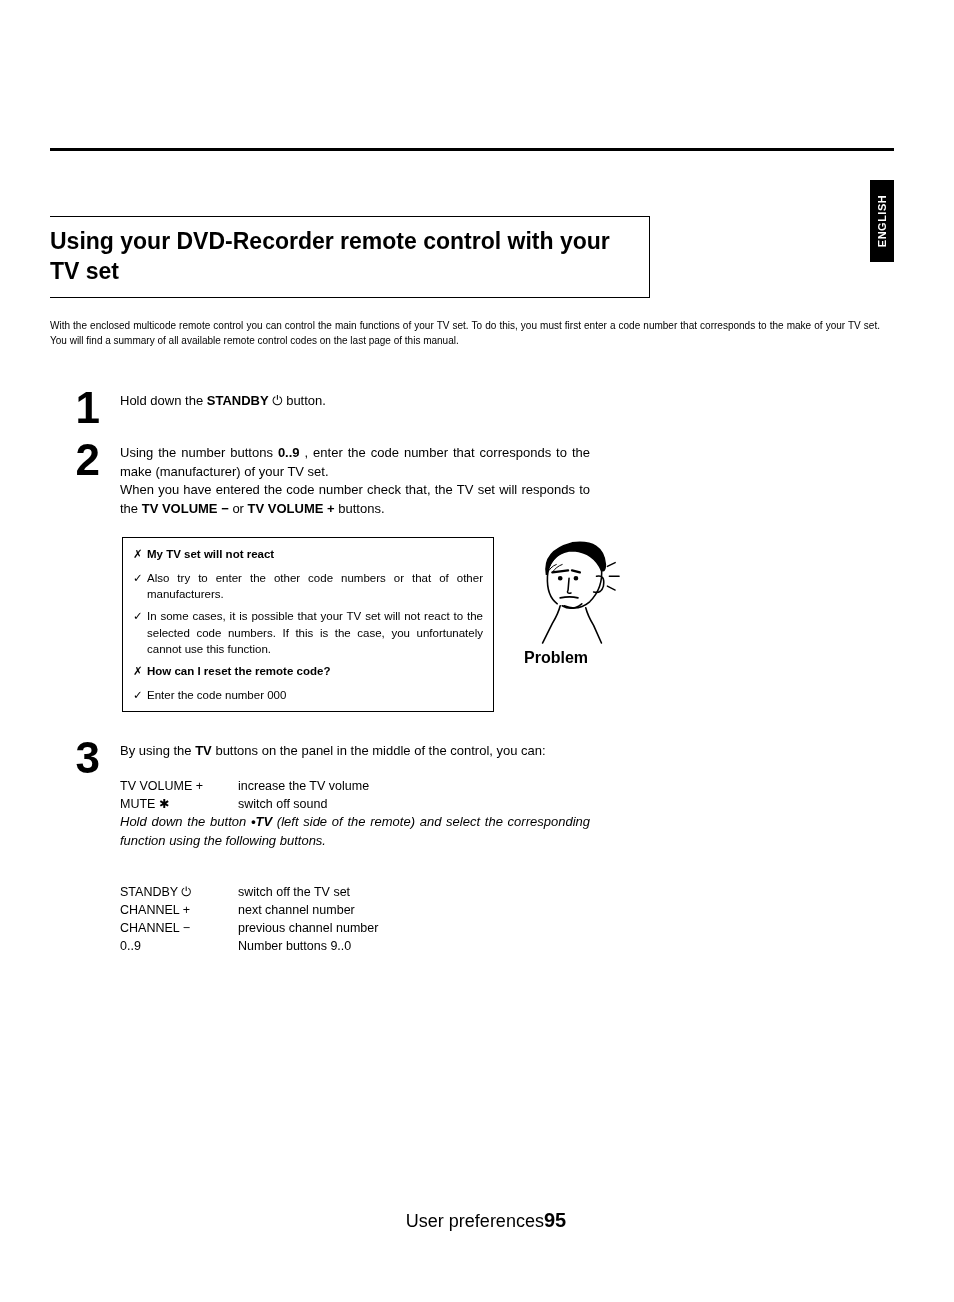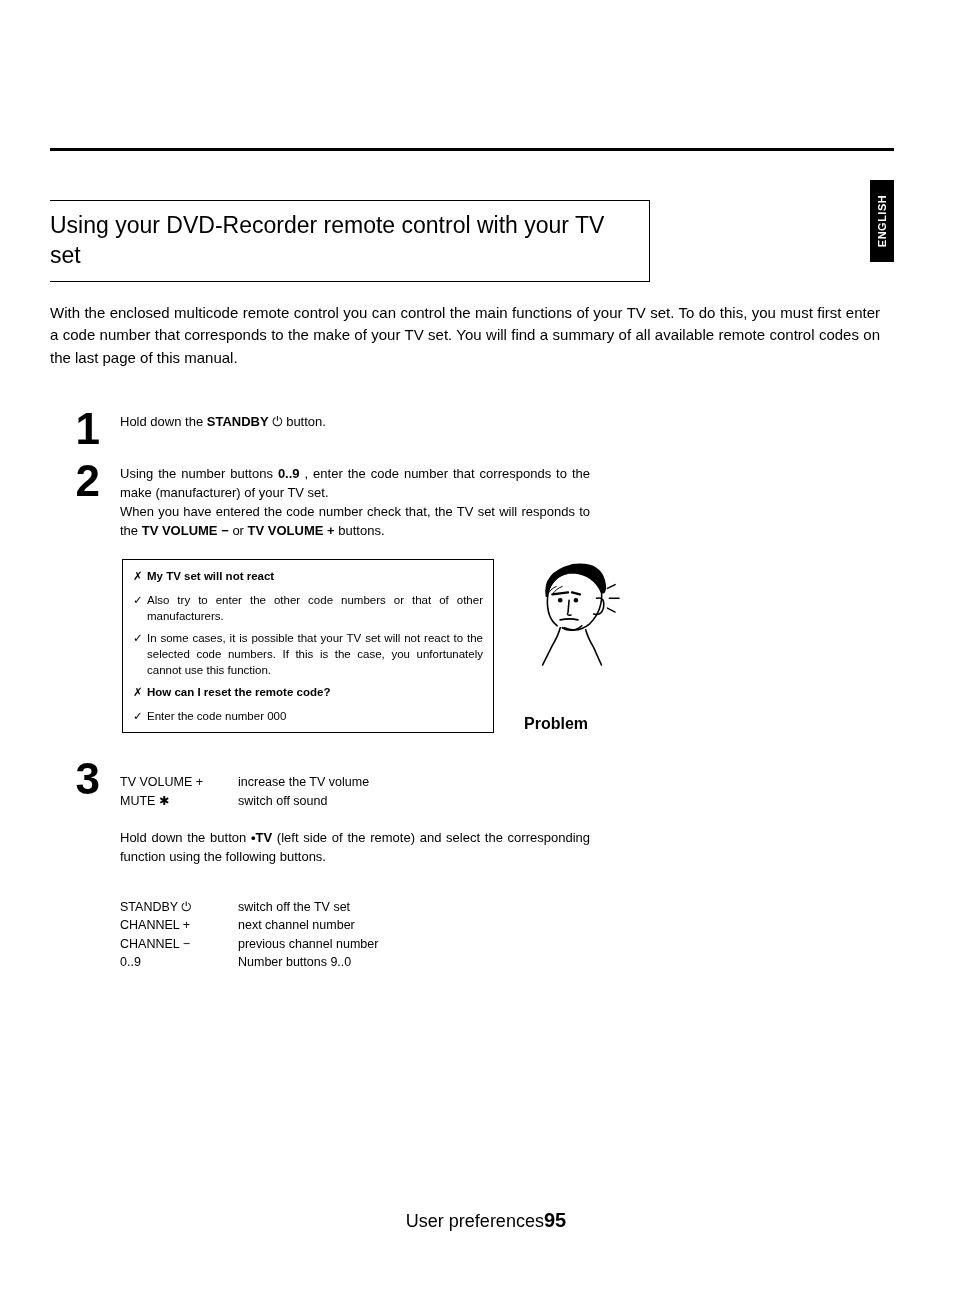--- a/index.html
+++ b/index.html
@@ -39,33 +39,33 @@
     letter-spacing: 0.5px;
     display: flex;
     align-items: center;
     justify-content: center;
   }
   .lang-tab span {
     transform: rotate(-90deg);
     white-space: nowrap;
   }
   .title-box {
-    margin-top: 60px;
+    margin-top: 76px;
     border: 1.5px solid #000;
     border-left: none;
     padding: 10px 27px 10px 0;
     width: 600px;
-    font-weight: 400;
+    font-weight: 700;
     font-size: 23px;
     line-height: 1.3;
   }
   .intro {
     margin-top: 20px;
     width: 830px;
-    font-size: 15px;
+    font-size: 10px;
     line-height: 1.5;
     text-align: justify;
   }
   .steps {
     margin-top: 38px;
   }
   .step {
     display: flex;
     margin-bottom: 8px;
   }
@@ -110,22 +110,20 @@
   .problem-box .pb-mark {
     width: 14px;
     flex-shrink: 0;
   }
   .problem-side {
     width: 150px;
     text-align: center;
     padding-left: 6px;
     display: flex;
     flex-direction: column;
-    justify-content: space-between;
-    gap: 36px;
   }
   .face-svg {
     width: 102px;
     height: 108px;
     margin: 0 auto;
   }
   .problem-label {
     font-weight: 700;
     font-size: 16px;
     text-align: left;
@@ -253,35 +251,40 @@
             <path d="M86 30 L94 26 M88 40 L98 40 M86 50 L94 54" stroke-width="1.4"></path>
           </g>
         </svg>
         <div class="problem-label">Problem</div>
       </div>
     </div>
 
     <div class="step">
       <div class="step-num">3</div>
       <div class="step-body">
+        <div class="line1">
+          <span>By using the </span>
+          <span class="bold">TV</span>
+          <span> buttons on the panel in the middle of the control, you can:</span>
+        </div>
 
         <div class="btn-table" style="margin-top:16px;">
           <div class="row">
             <div class="k"><span>TV VOLUME +</span></div>
             <div class="v">increase the TV volume</div>
           </div>
           <div class="row">
             <div class="k">
               <span>MUTE </span><span class="symb">✱</span>
             </div>
             <div class="v">switch off sound</div>
           </div>
         </div>
 
-        <div style="margin-top:19px;">
+        <div style="margin-top:0;font-style:italic;">
           <span>Hold down the button </span>
           <span class="bold">•TV</span>
           <span> (left side of the remote) and select the corresponding function using the following buttons.</span>
         </div>
 
         <div class="btn-table" style="margin-top:32px;">
           <div class="row">
             <div class="k">
               <span>STANDBY </span><span class="symb">⏻</span>
             </div>

